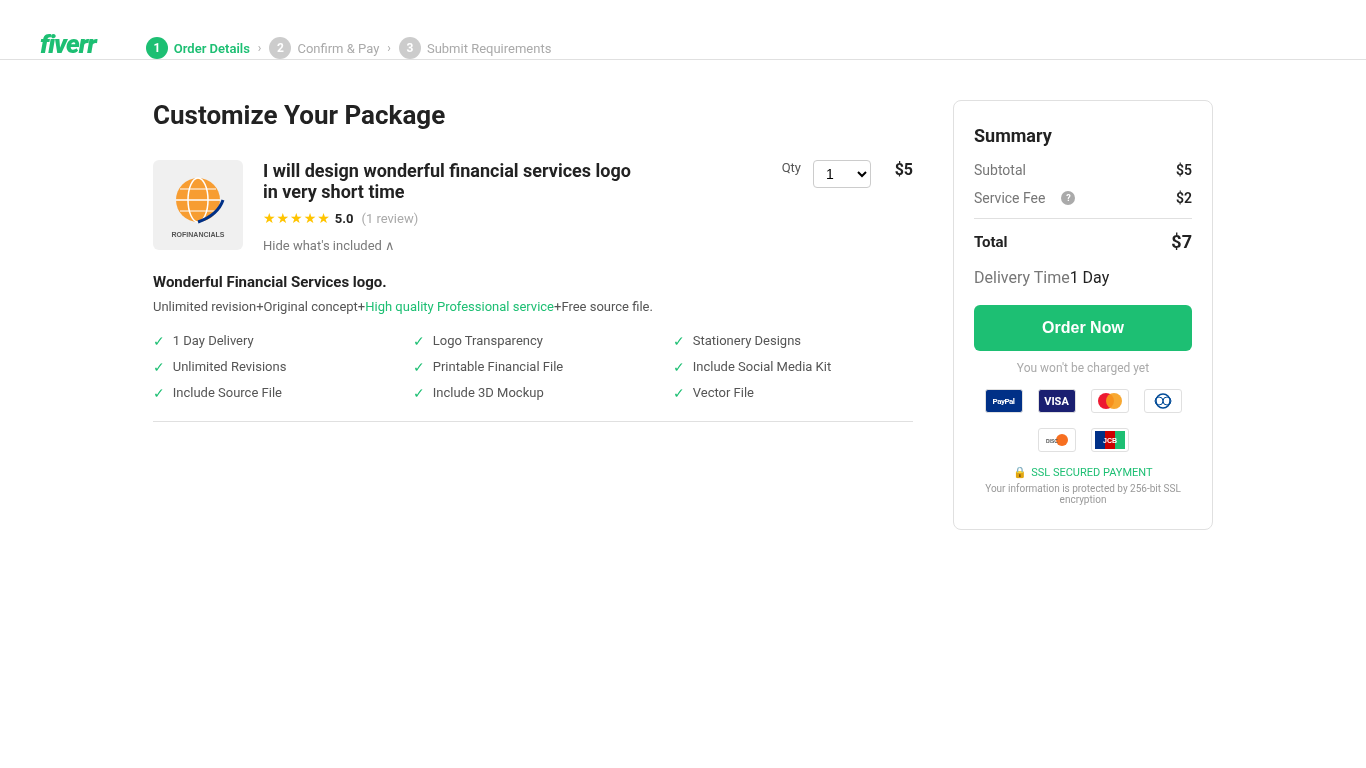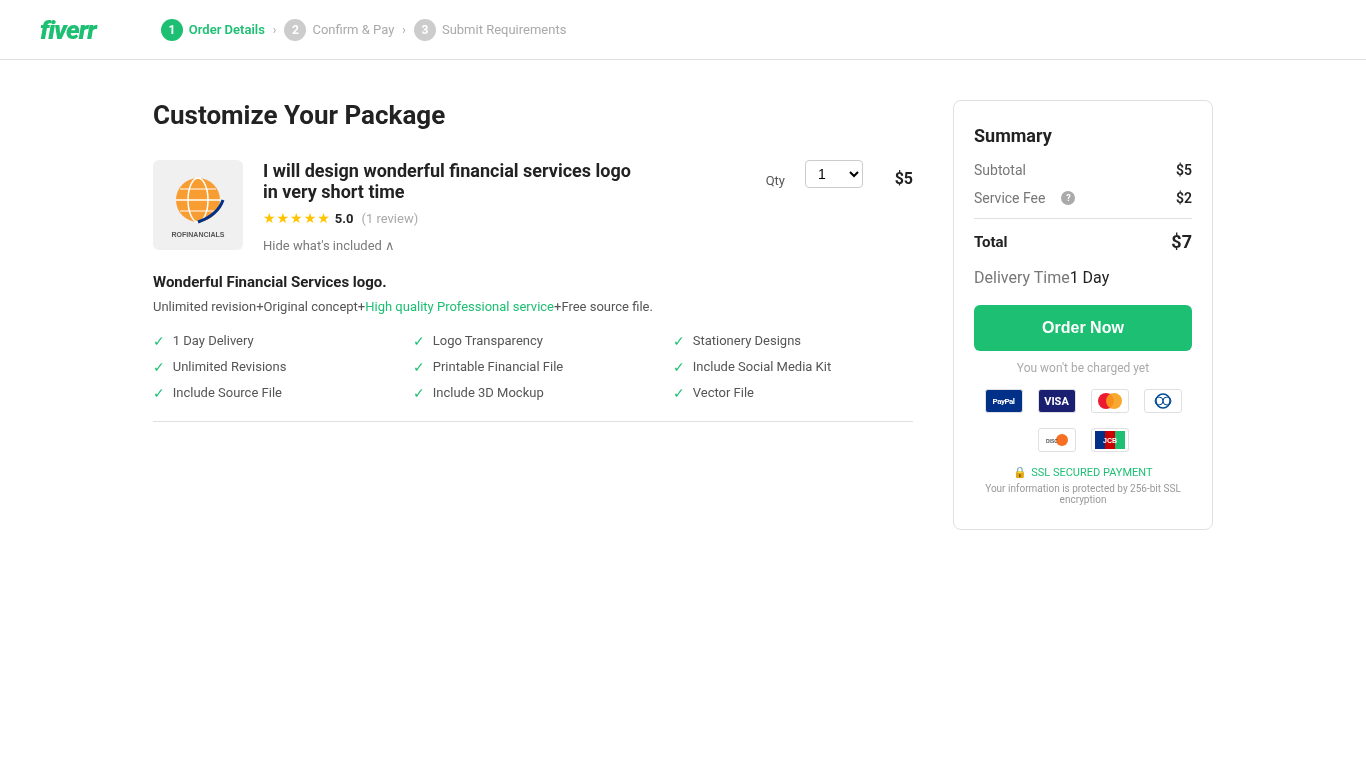--- a/index.html
+++ b/index.html
@@ -4,22 +4,22 @@
   <style>
     * { box-sizing: border-box; margin: 0; padding: 0; }
     body { font-family: -apple-system, BlinkMacSystemFont, 'Segoe UI', Roboto, Arial, sans-serif; background: #fff; color: #333; font-size: 14px; }
 
     
     .header {
       border-bottom: 1px solid #e0e0e0;
       padding: 0 40px;
       height: 60px;
       display: flex;
-      align-items: center;
-      gap: 45px;
+      align-items: flex-end;
+      gap: 30px;
     }
     .logo {
       font-size: 26px;
       font-weight: 900;
       color: #1dbf73;
       font-style: italic;
       letter-spacing: -1px;
       margin-right: 20px;
     }
     .breadcrumb {
@@ -101,22 +101,22 @@
       font-size: 13px;
       cursor: pointer;
       text-decoration: none;
       display: inline-block;
       margin-top: 4px;
     }
 
     
     .qty-price {
       display: flex;
-      align-items: flex-end;
-      gap: 20px;
+      align-items: flex-start;
+      gap: 12px;
       margin-left: auto;
       flex-shrink: 0;
     }
     .qty-label { color: #555; font-size: 13px; }
     .qty-select {
       border: 1px solid #ccc;
       border-radius: 4px;
       padding: 4px 20px 4px 8px;
       font-size: 14px;
       appearance: auto;

